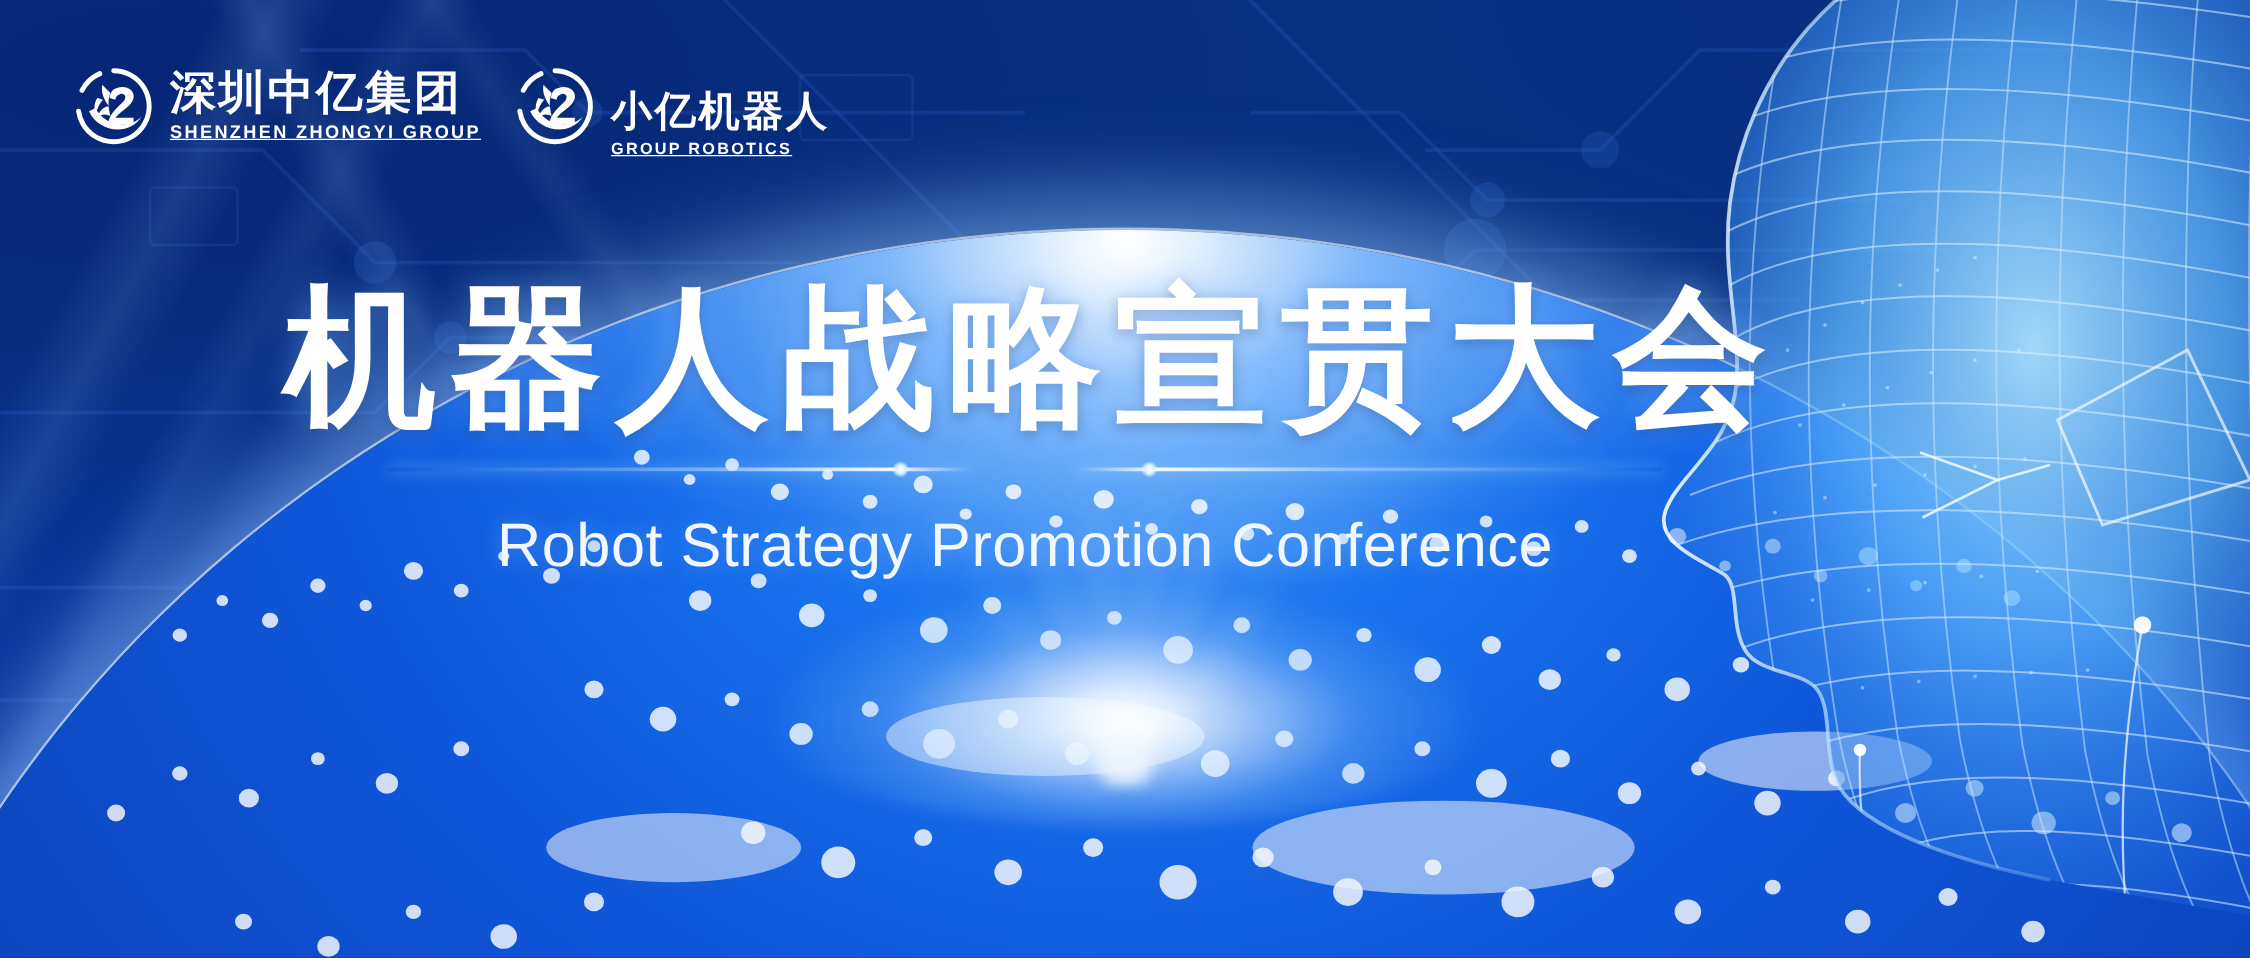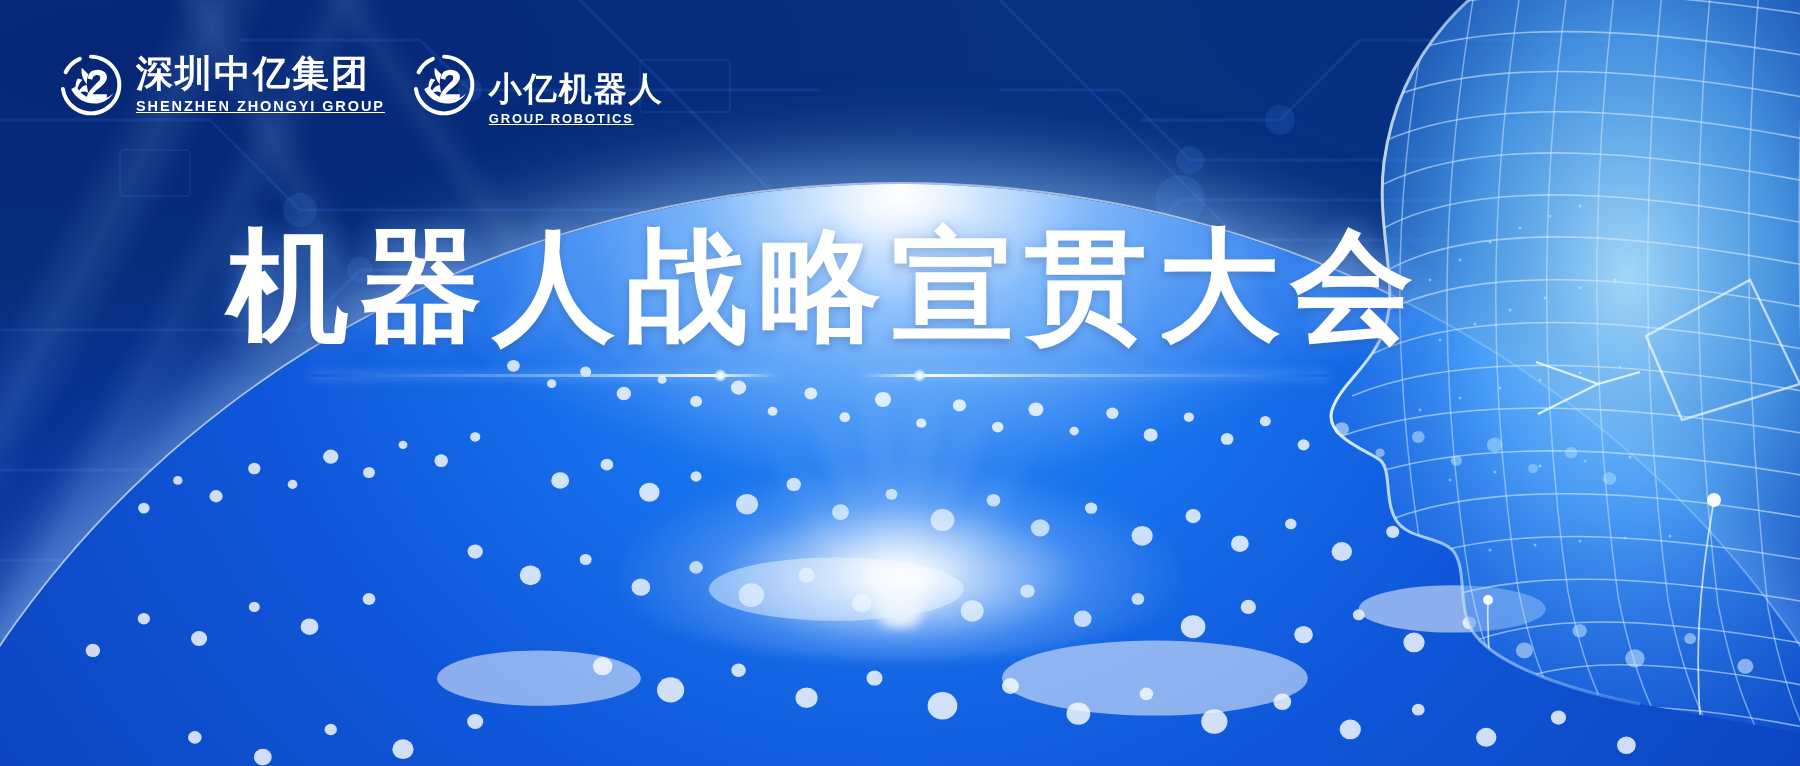--- a/index.html
+++ b/index.html
@@ -500,15 +500,16 @@
   <div class="headline">
     <div class="title-cn">机器人战略宣贯大会</div>
 
     <div class="divider">
       <span class="streak left"></span>
       <span class="dot d1"></span>
       <span class="streak right"></span>
       <span class="dot d2"></span>
     </div>
 
+    <div class="title-en">Robot Strategy Promotion Conference</div>
   </div>
 
 </div>
 
 </body></html>

